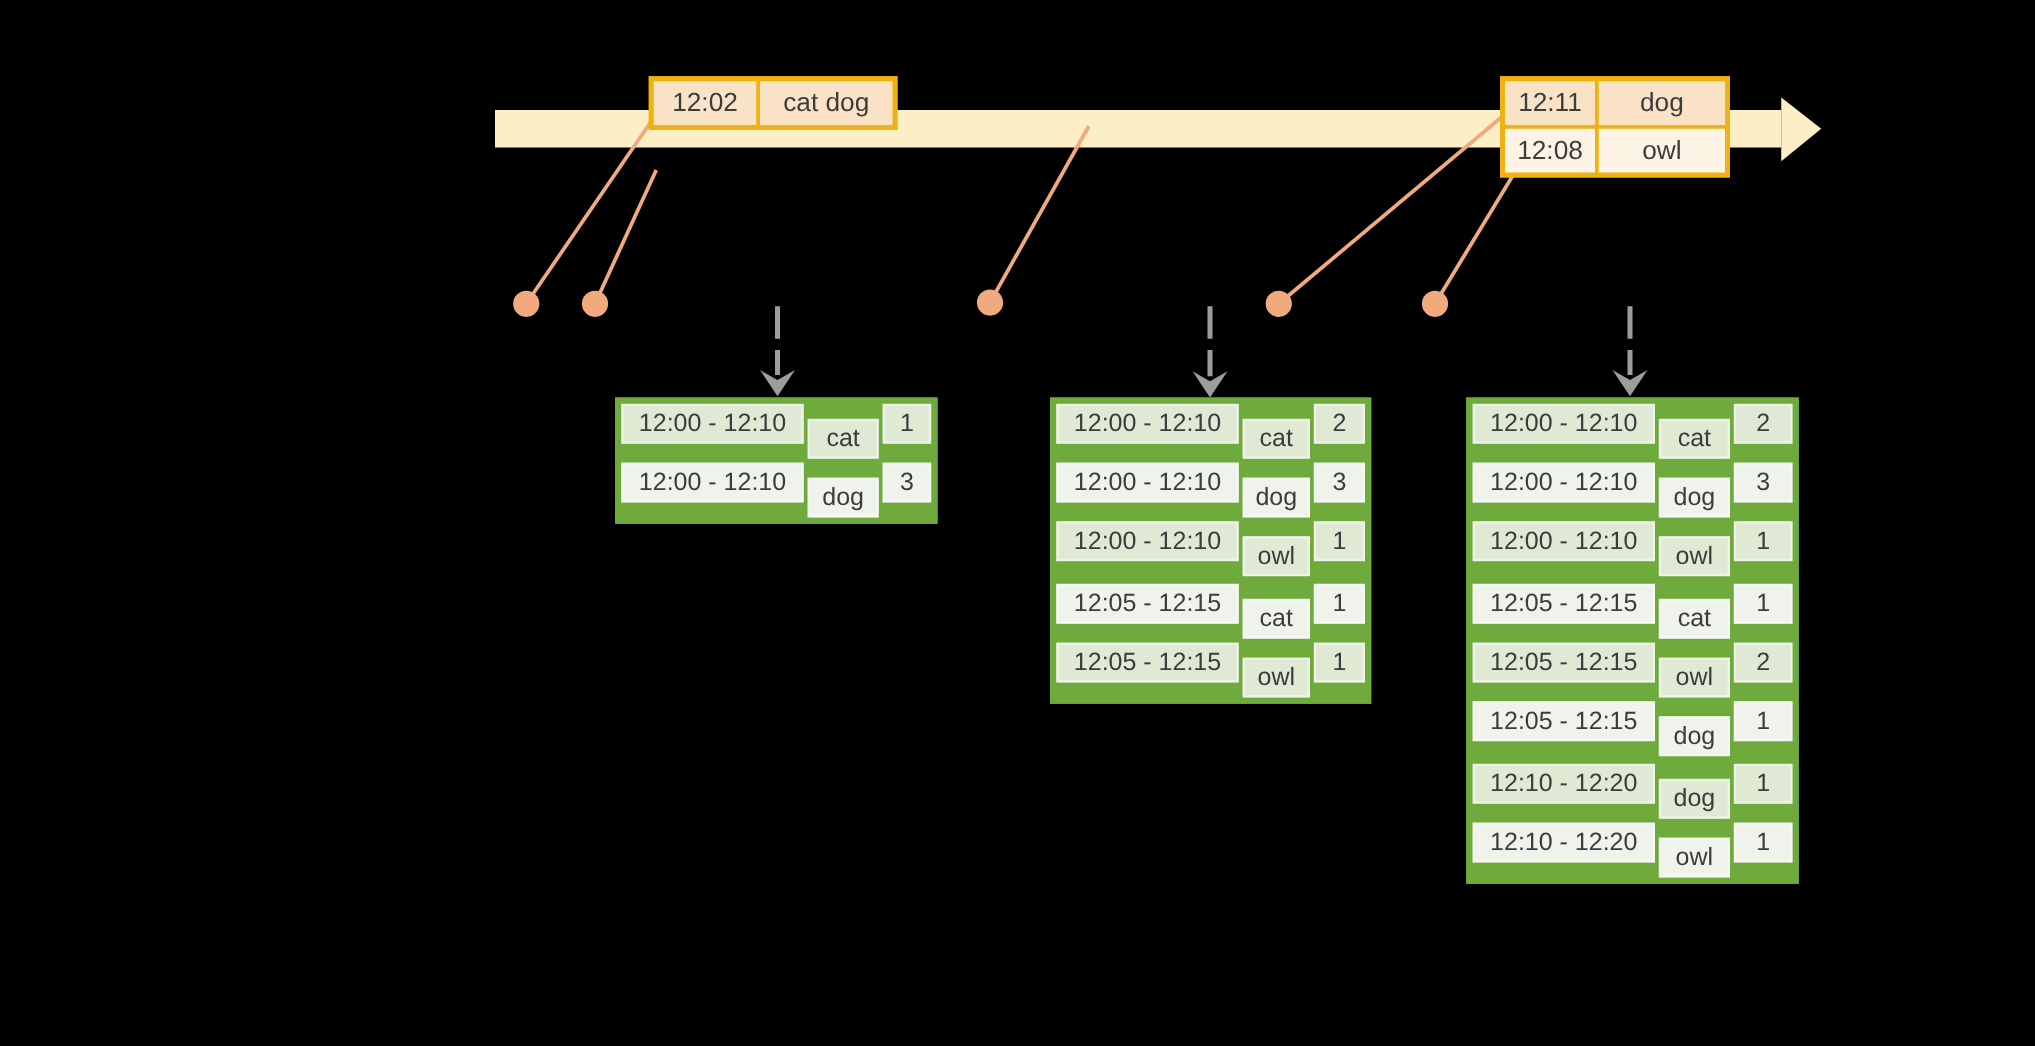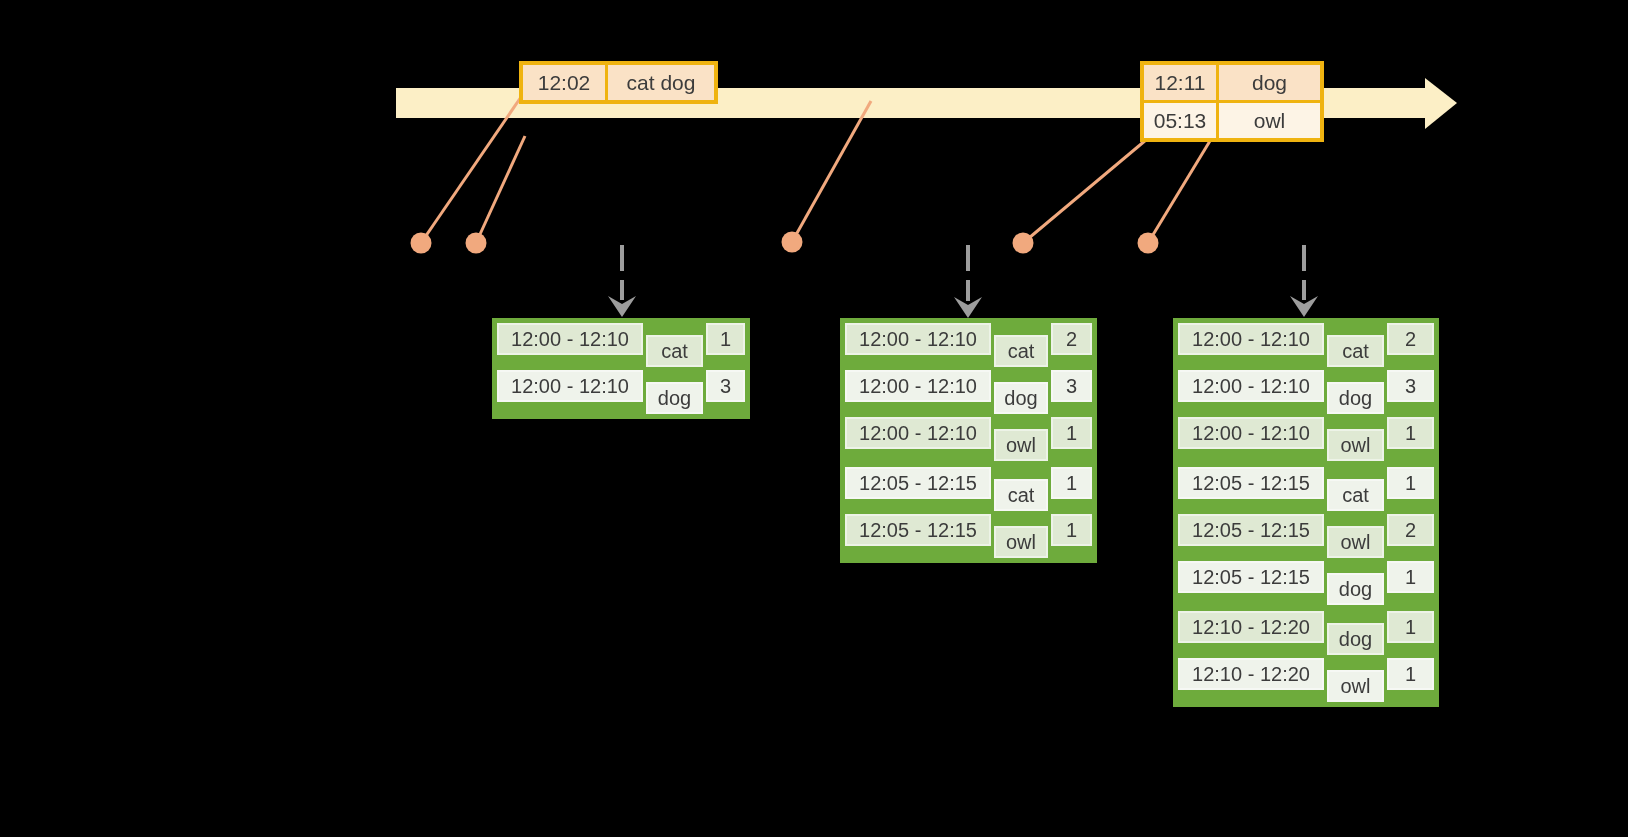--- a/index.html
+++ b/index.html
@@ -80,27 +80,27 @@
   </svg>
 
   <div class="etable" style="left:519px;top:61px;">
     <div class="erow">
       <div class="ecell fill-peach" style="width:82px">12:02</div>
       <div class="ecell fill-peach" style="width:106px">cat dog</div>
     </div>
   </div>
 
 
-  <div class="etable" style="left:1140px;top:61px;justify-content:space-between;">
+  <div class="etable" style="left:1200px;top:61px;justify-content:space-between;">
     <div class="erow">
       <div class="ecell fill-peach" style="width:72px">12:11</div>
       <div class="ecell fill-peach" style="width:101px">dog</div>
     </div>
     <div class="erow">
-      <div class="ecell fill-cream" style="width:72px">05:13</div>
+      <div class="ecell fill-cream" style="width:72px">12:08</div>
       <div class="ecell fill-cream" style="width:101px">owl</div>
     </div>
   </div>
 
   <div class="gtable t1" style="left:492px;top:318px;">
     <div class="grow dark">
       <div class="gcell c-win">12:00 - 12:10</div>
       <div class="gcell c-word">cat</div>
       <div class="gcell c-count">1</div>
     </div>

